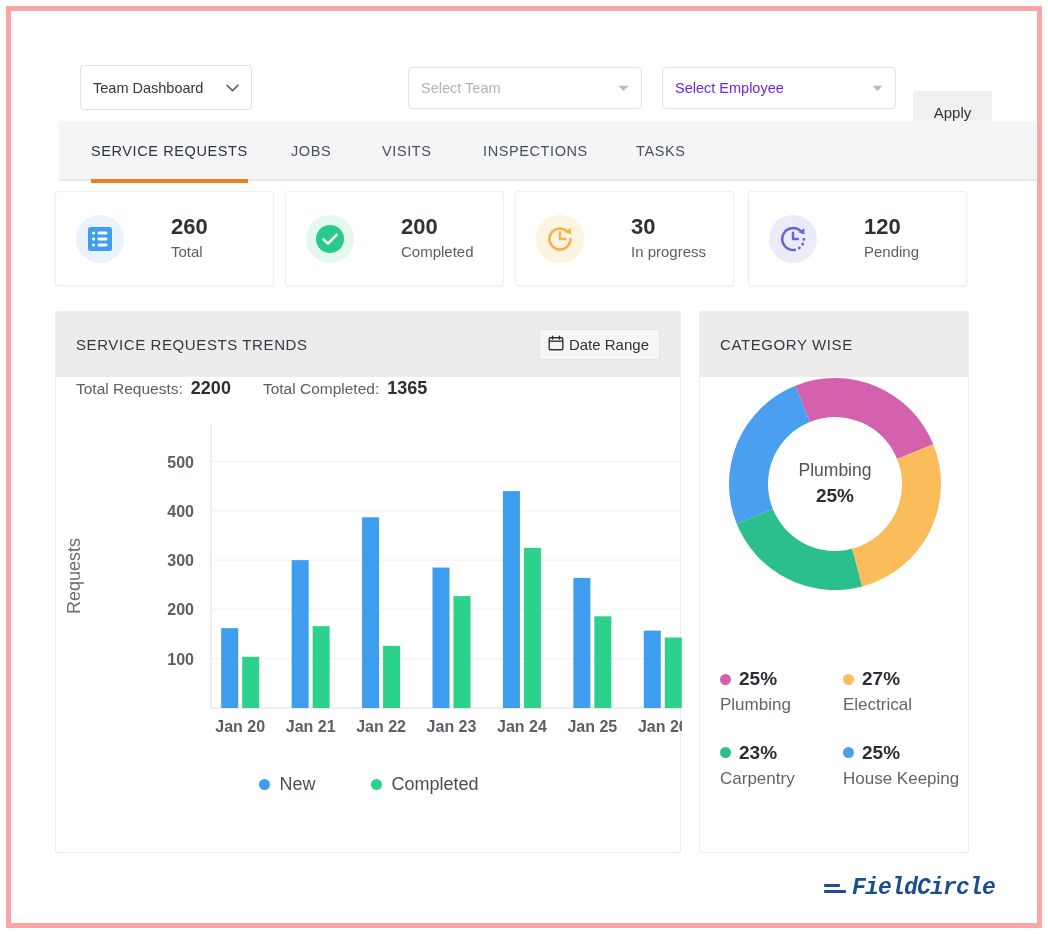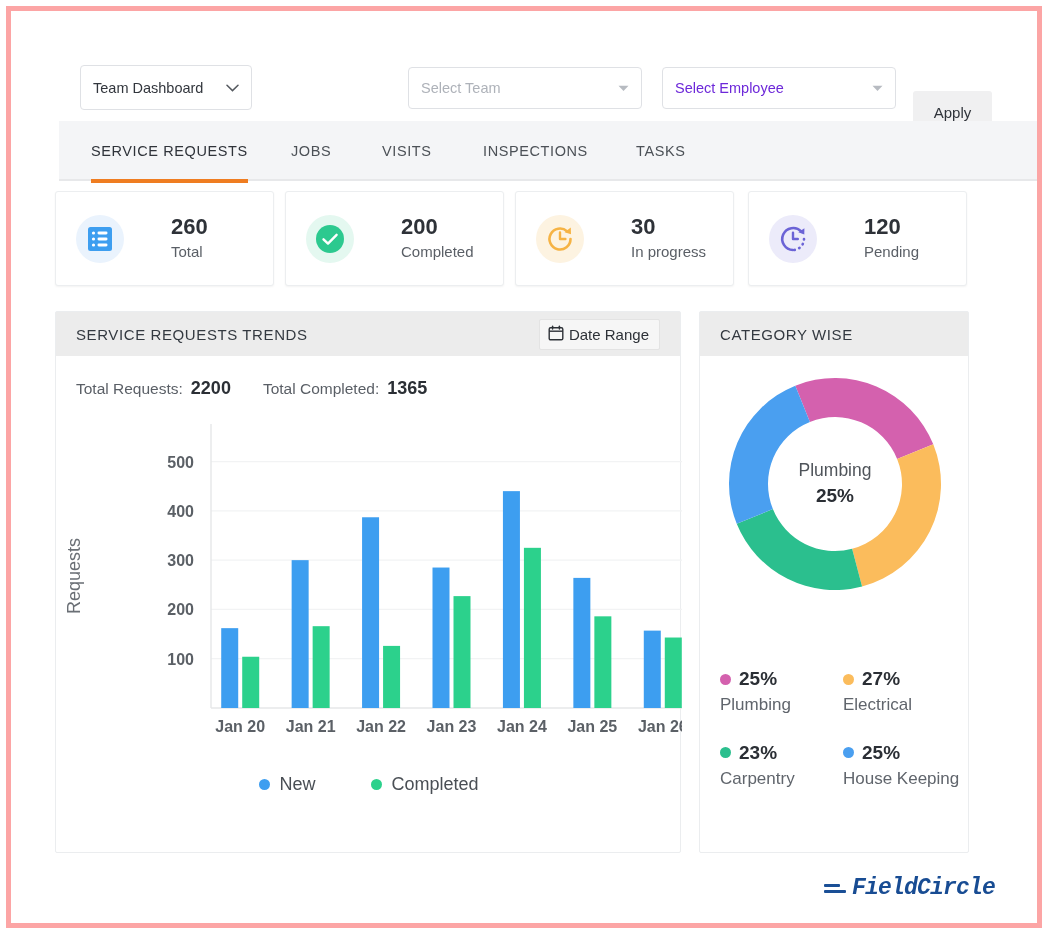--- a/index.html
+++ b/index.html
@@ -135,21 +135,21 @@
   }
   #category-panel {
     position: absolute;
     left: 676px; top: 288px;
     width: 270px; height: 542px;
     background: #ffffff;
     border: 1px solid #ebedef;
     border-radius: 2px;
   }
   .panel-header {
-    height: 44px;
+    height: 65px;
     background: #ececec;
     display: flex; align-items: center;
     padding: 8px 20px;
   }
   .panel-title {
     font-size: 15px;
     letter-spacing: 0.6px;
     color: #333940;
     font-weight: normal;
   }

